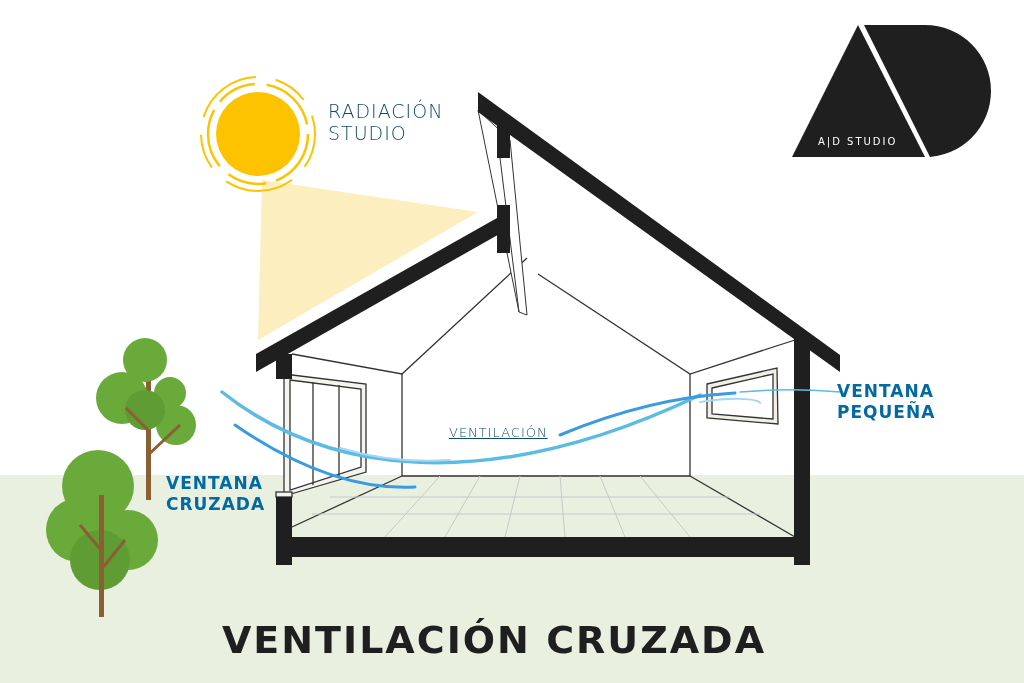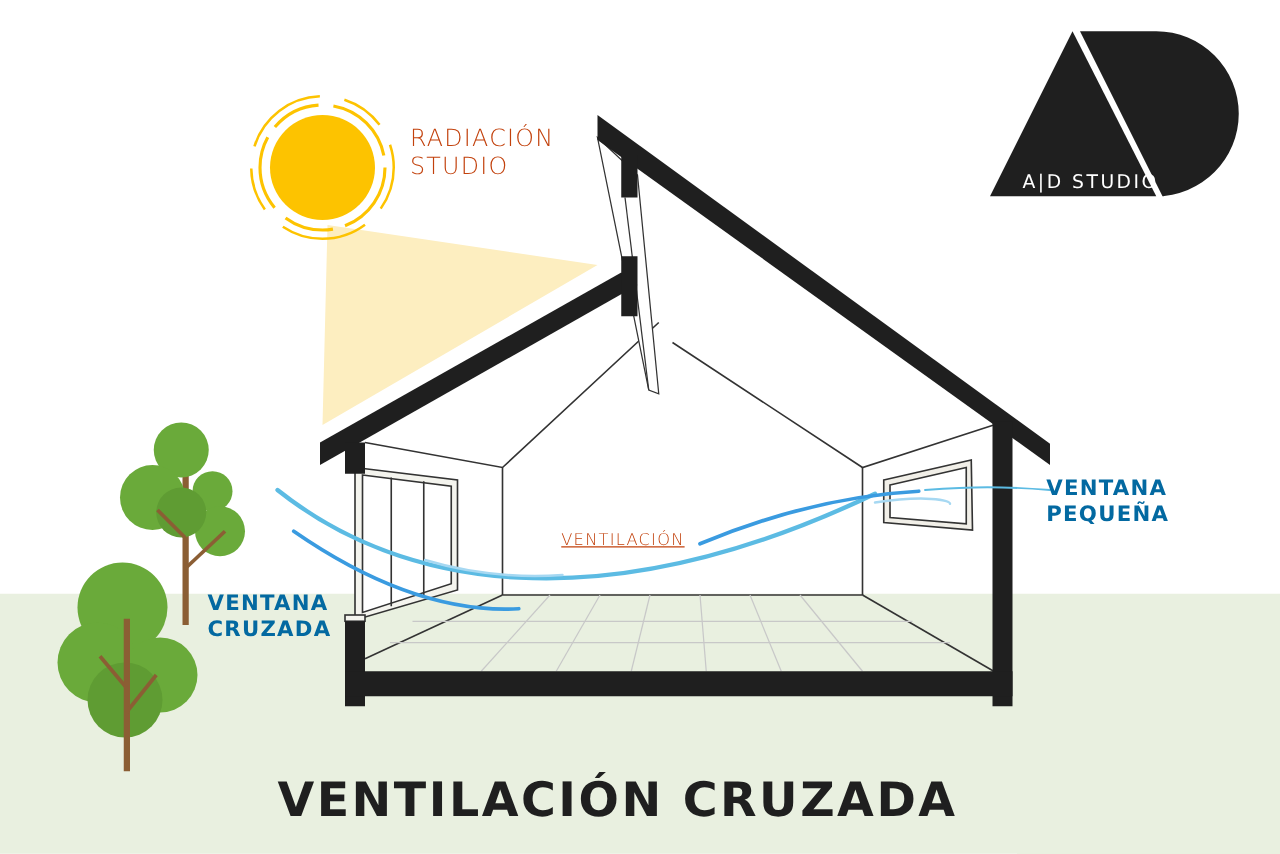--- a/index.html
+++ b/index.html
@@ -1,27 +1,27 @@
 <!DOCTYPE html>
 <html><head>
 <meta charset="utf-8">
 <style>
   html, body { margin:0; padding:0; }
   body { width:1024px; height:683px; position:relative; overflow:hidden; background:#ffffff; font-family:"Liberation Sans", sans-serif; }
   .ground { position:absolute; left:0; top:475px; width:1024px; height:208px; background:#e9f0e0; }
   svg.scene { position:absolute; left:0; top:0; width:1024px; height:683px; }
   .label { position:absolute; color:#222222; }
-  .label-light { font-family:"DejaVu Sans", sans-serif; font-weight:300; letter-spacing:1px; color:#c2410c; }
+  .label-light { font-family:"DejaVu Sans", sans-serif; font-weight:300; letter-spacing:1px; color:#0c4a6e; }
   .label-bold { font-family:"DejaVu Sans", sans-serif; font-weight:bold; letter-spacing:1px; color:#0369a1; }
   #solar-label { left:328px; top:100px; font-size:19px; line-height:22px; }
   #vent-label { left:449px; top:425px; font-size:13px;text-decoration:underline; }
   #small-window-label { left:837px; top:381px; font-size:17px; line-height:21px; }
   #wide-window-label { left:166px; top:473px; font-size:17px; line-height:21px; }
   #main-title { position:absolute; left:0; width:988px; top:618px; text-align:center; font-family:"DejaVu Sans", sans-serif; font-weight:bold; font-size:38px; letter-spacing:2px; color:#1f1f1f; }
-  #logo-text { position:absolute; left:818px; top:136px; font-family:"DejaVu Sans", sans-serif; font-size:15px; letter-spacing:2px; color:#ffffff; }
+  #logo-text { position:absolute; left:818px; top:136px; font-family:"DejaVu Sans", sans-serif; font-size:10px; letter-spacing:2px; color:#ffffff; }
 </style>
 </head>
 <body>
 
 <div class="ground"></div>
 
 <svg class="scene" viewBox="0 0 1024 683">
 
   <polygon points="262,180 478,212 258,340" fill="#fdeec0"></polygon>
 

